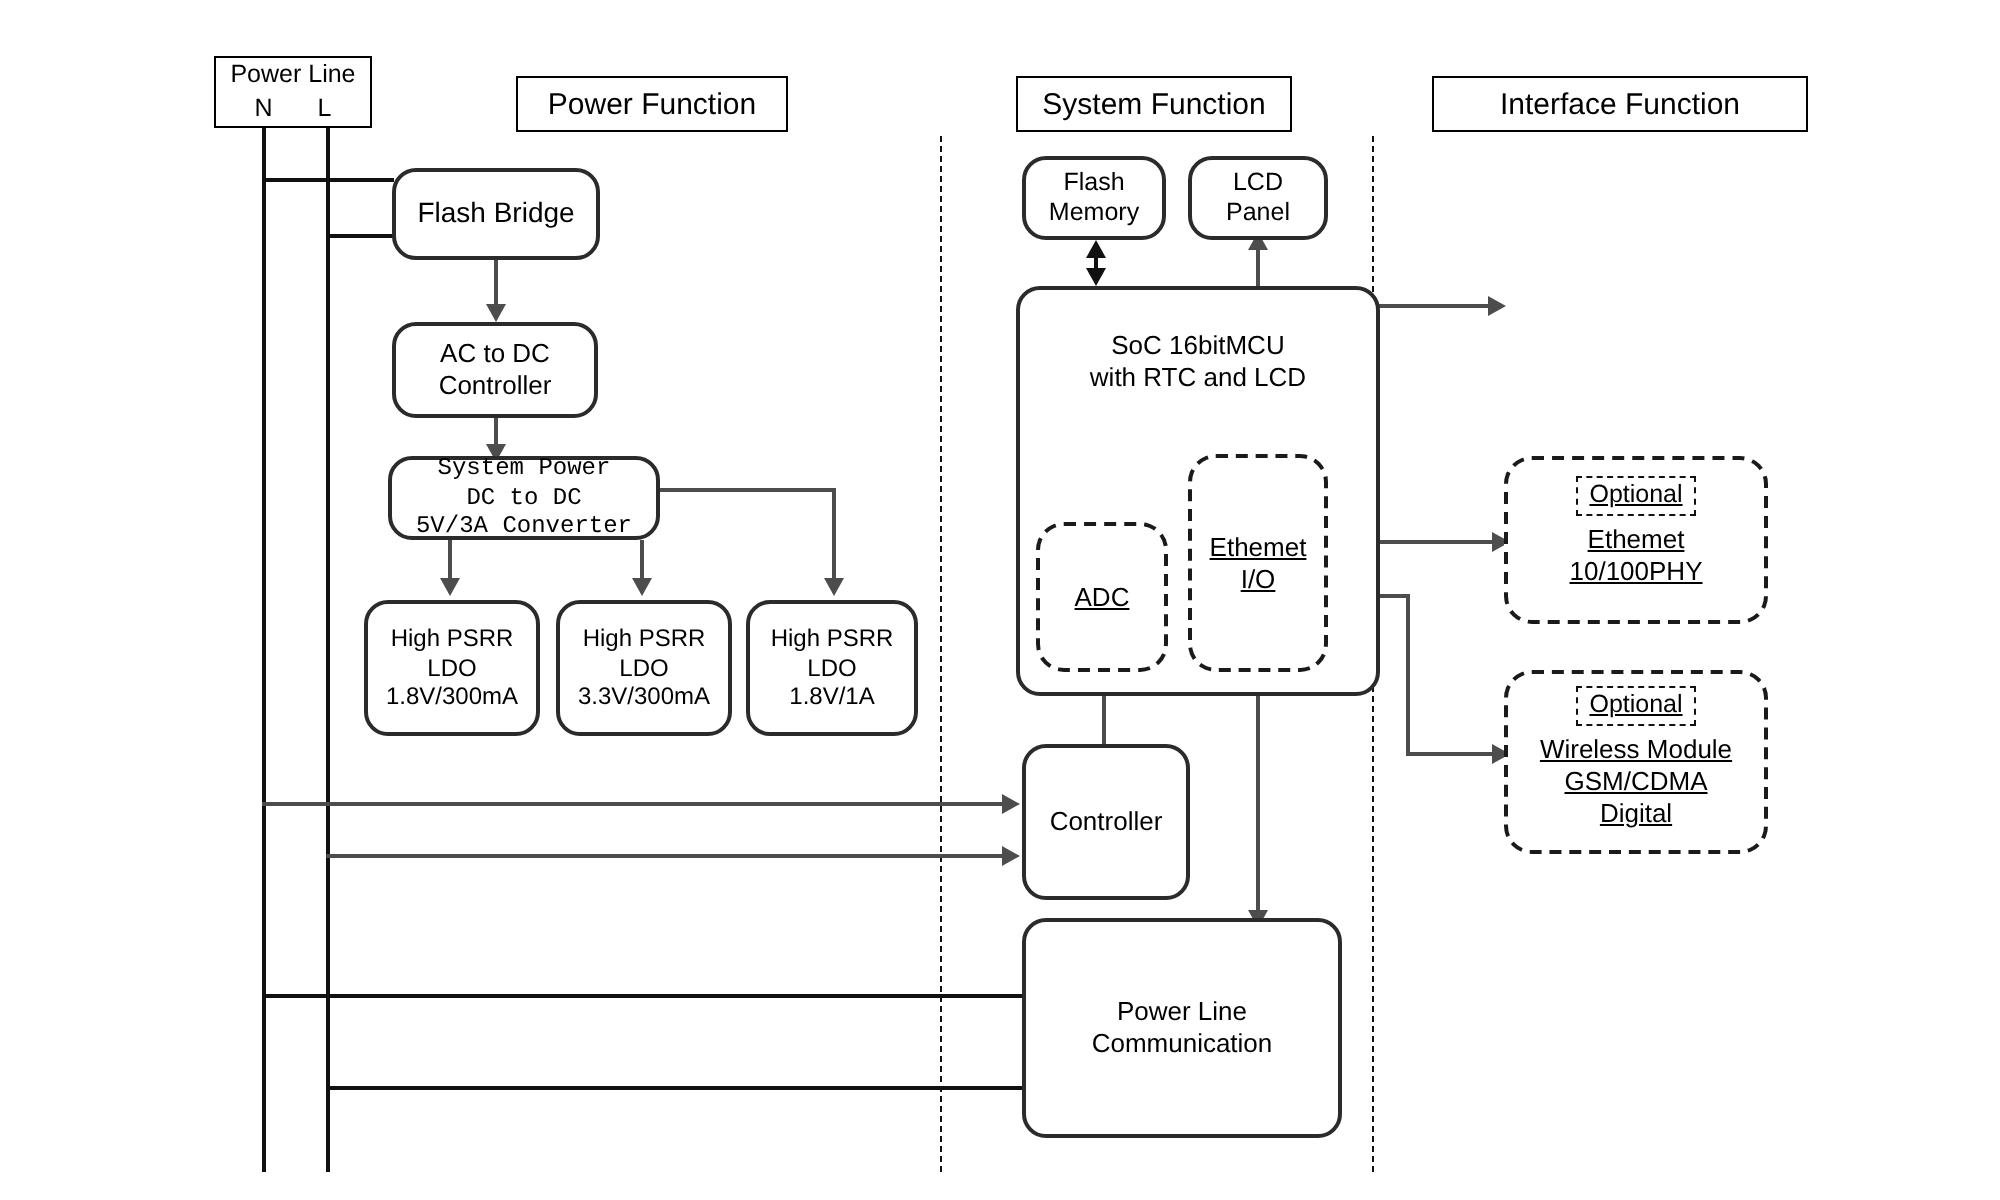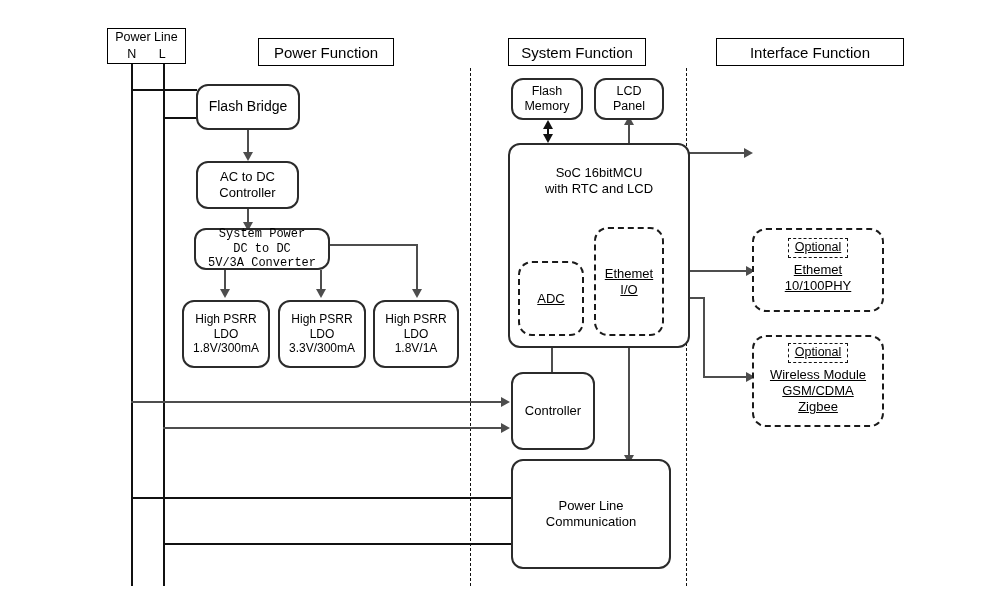--- a/index.html
+++ b/index.html
@@ -289,16 +289,16 @@
   <div class="block dashed" style="left:752px; top:228px; width:132px; height:84px; font-size:13px; justify-content:flex-start; padding-top:8px;">
     <span class="opt-tag">Optional</span>
     <span class="ln">Ethemet</span>
     <span class="ln">10/100PHY</span>
   </div>
 
   <div class="block dashed" style="left:752px; top:335px; width:132px; height:92px; font-size:13px; justify-content:flex-start; padding-top:6px;">
     <span class="opt-tag">Optional</span>
     <span class="ln">Wireless Module</span>
     <span class="ln">GSM/CDMA</span>
-    <span class="ln">Zigbee</span>
+    <span class="ln">Digital</span>
   </div>
 
 </div>
 
 </body></html>

